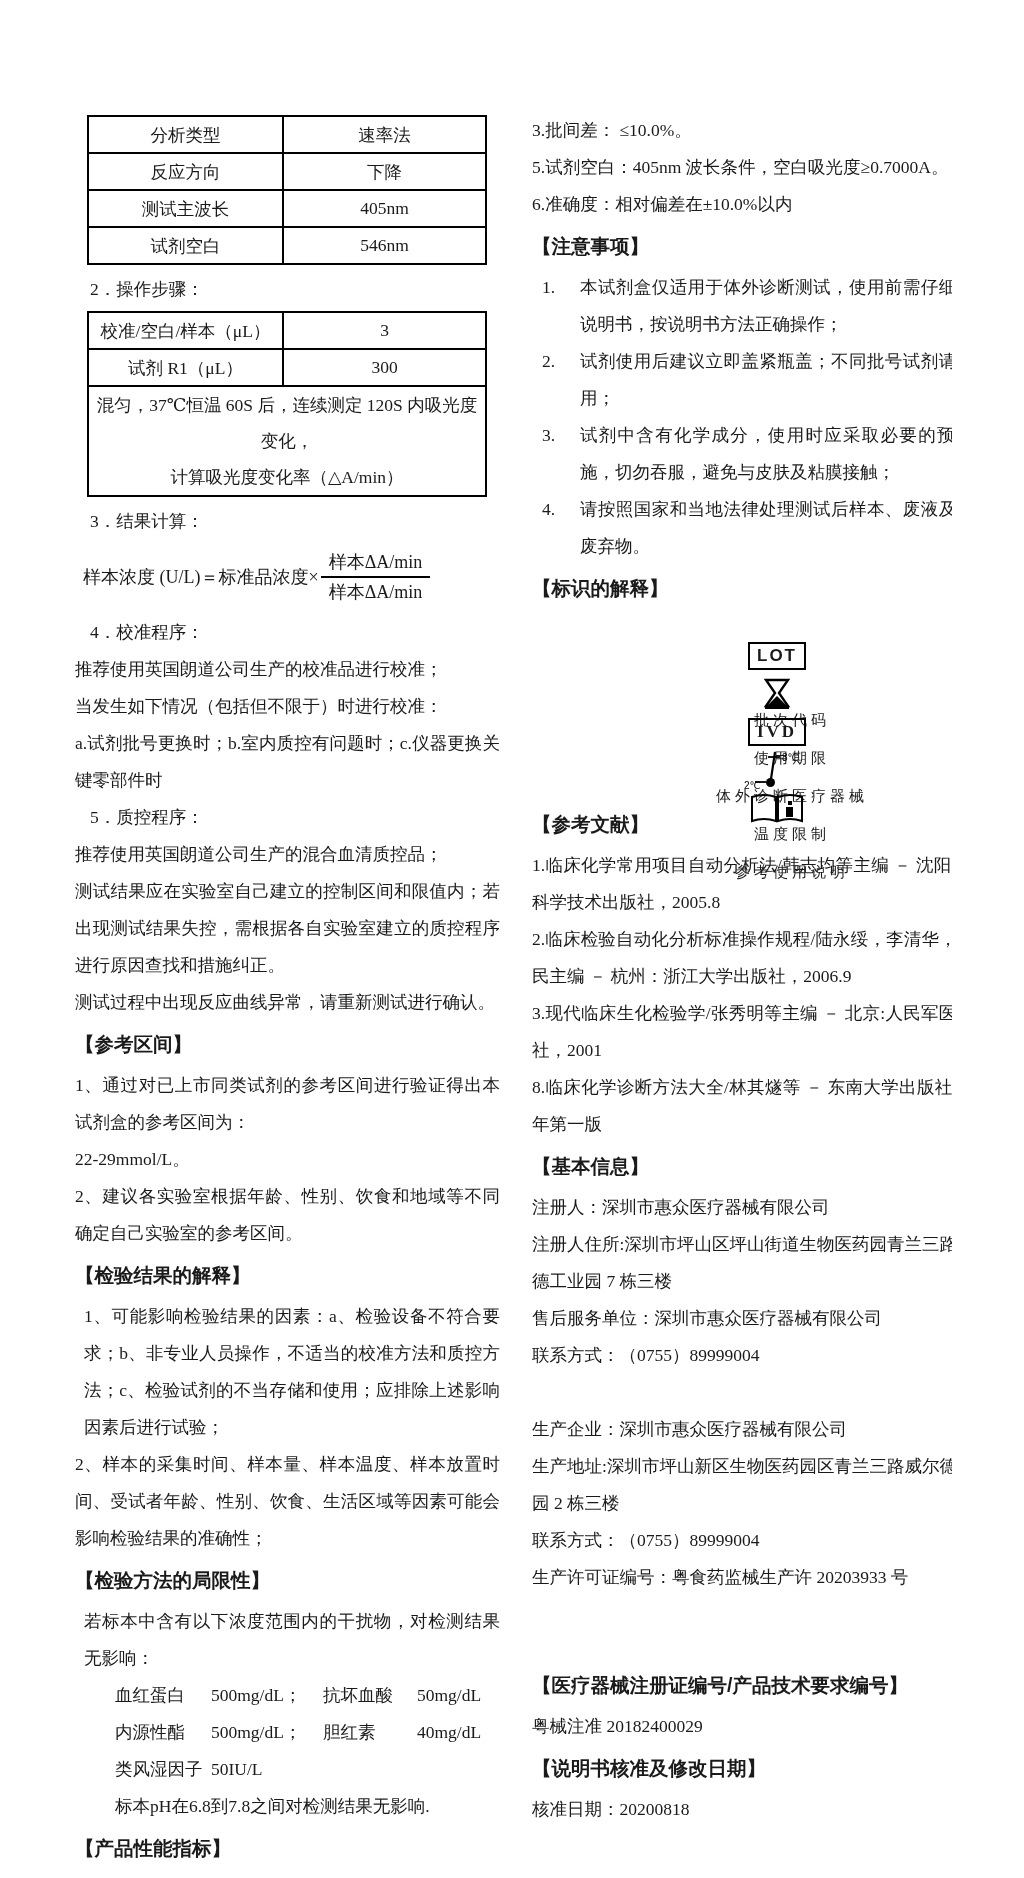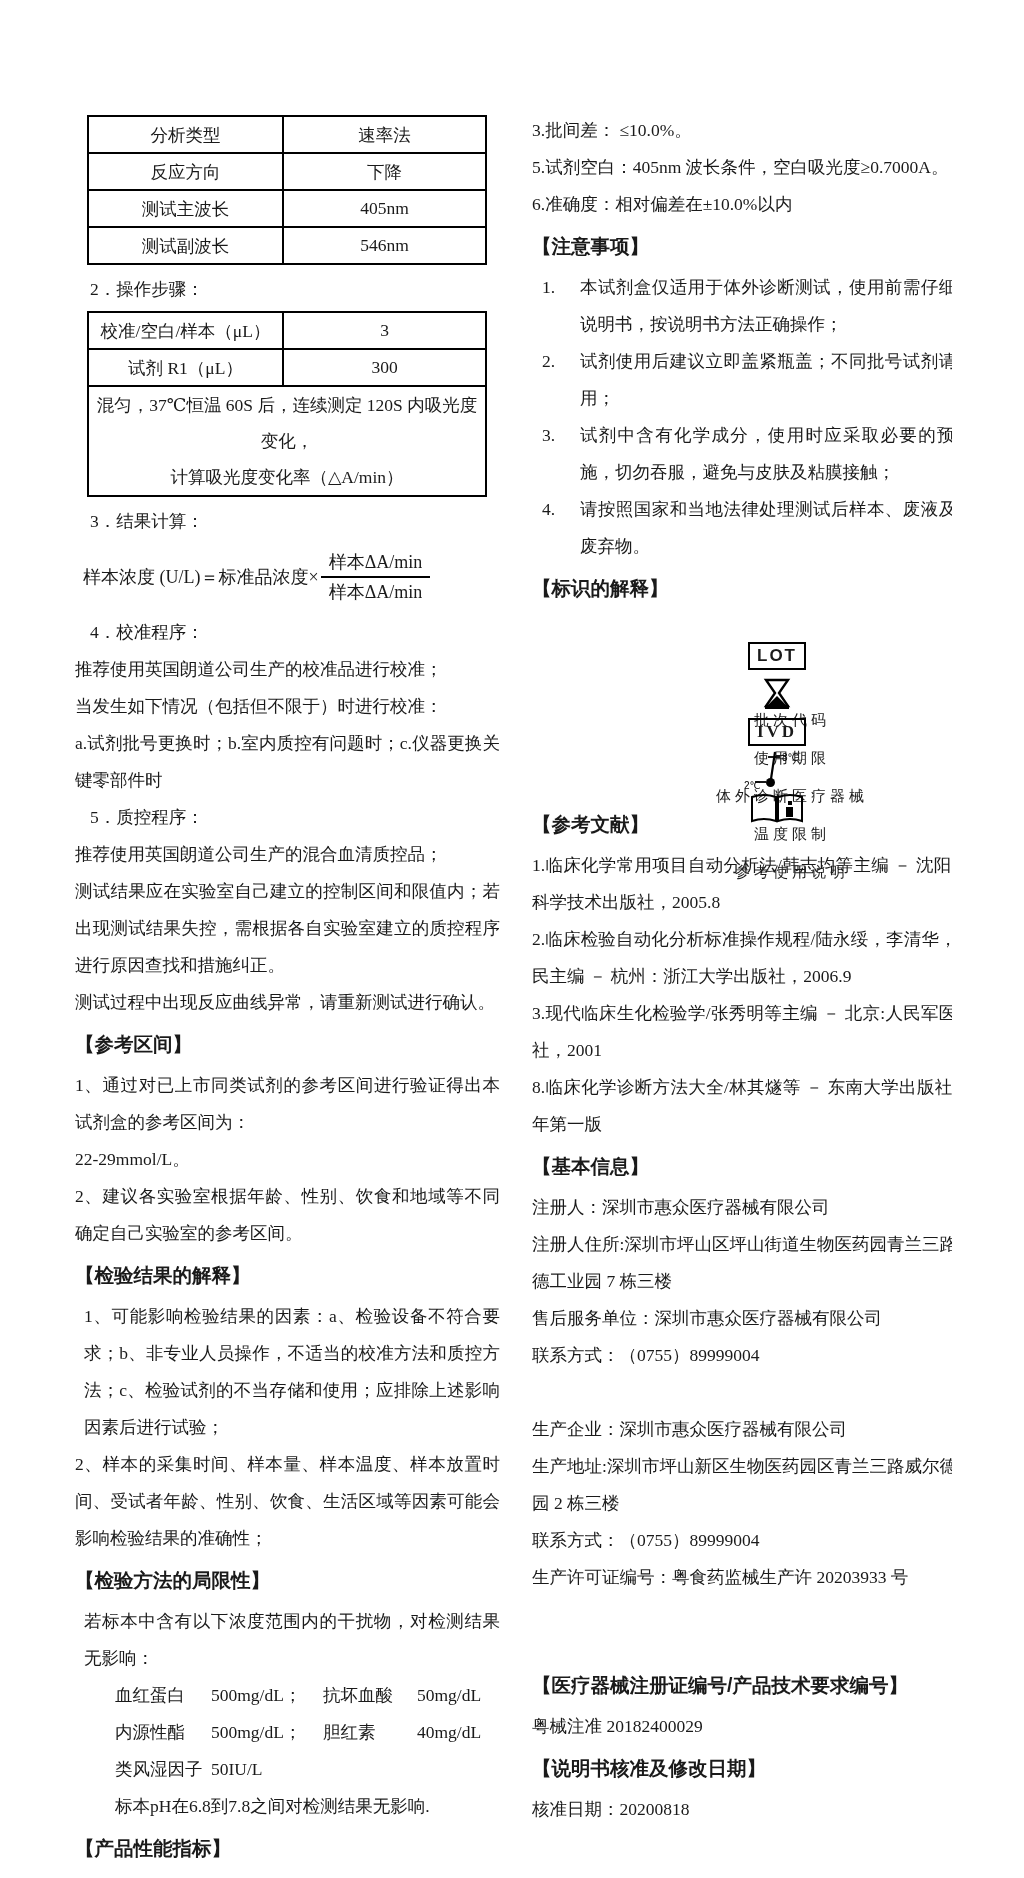--- a/index.html
+++ b/index.html
@@ -78,21 +78,21 @@
           </tr>
           <tr>
             <td class="k">反应方向</td>
             <td>下降</td>
           </tr>
           <tr>
             <td class="k">测试主波长</td>
             <td>405nm</td>
           </tr>
           <tr>
-            <td class="k">测试副波长</td>
+            <td class="k">试剂空白</td>
             <td>546nm</td>
           </tr>
         </tbody>
       </table>
 
       <p class="line step">2．操作步骤：</p>
 
       <table class="ptable">
         <tbody>
           <tr>

